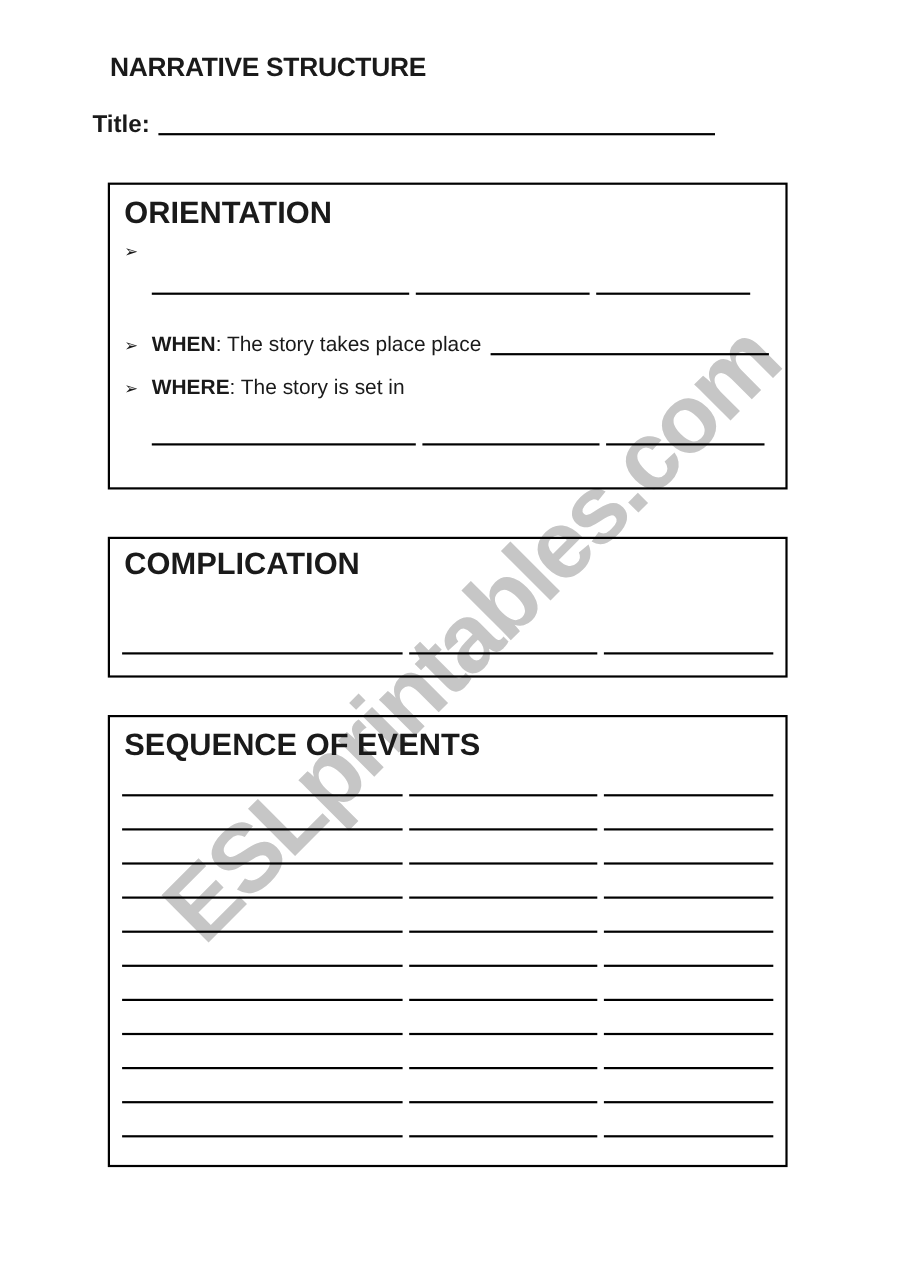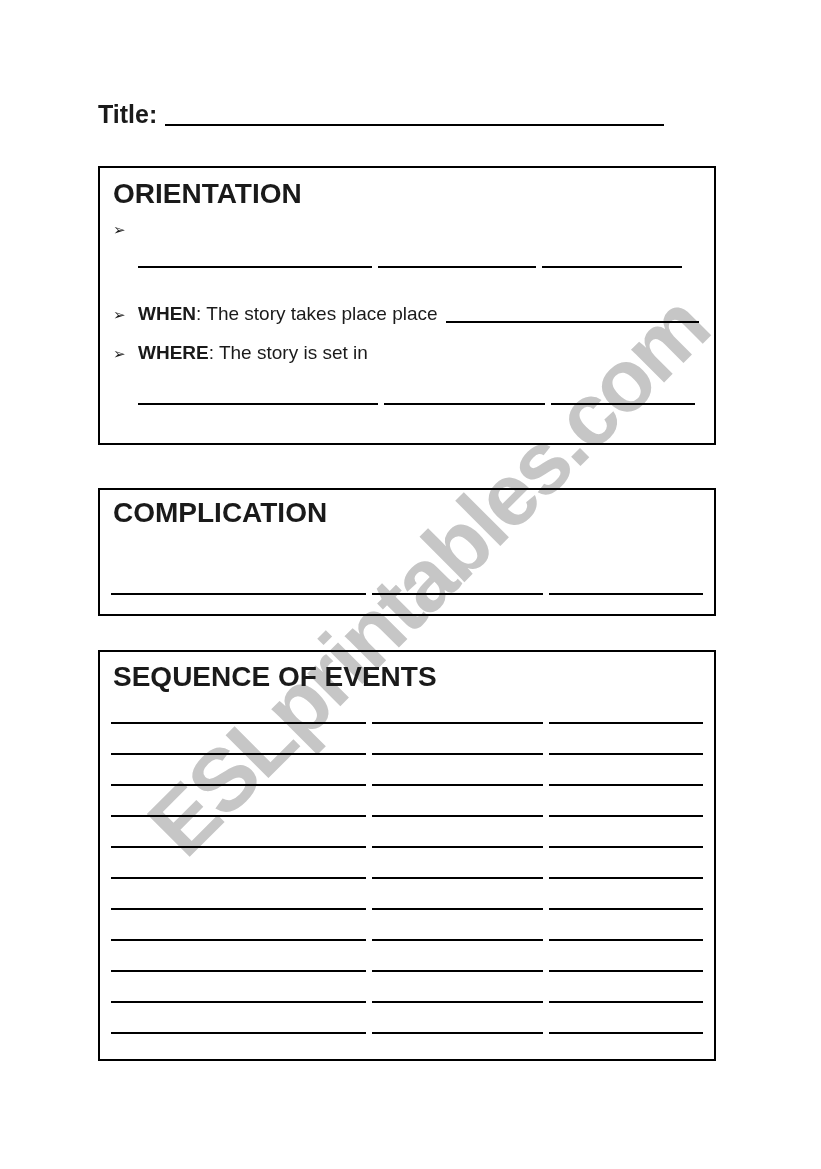--- a/index.html
+++ b/index.html
@@ -13,22 +13,22 @@
     transform:translate(-50%,-50%) rotate(-45deg);
     font-weight:bold;font-size:88px;letter-spacing:-3px;white-space:nowrap;
     user-select:none;
   }
   
   .page-title{
     position:absolute;left:100px;top:48px;z-index:1;margin:0;
     font-size:24px;font-weight:bold;letter-spacing:-0.3px;
   }
   .title-row{
-    position:absolute;left:98px;top:100px;width:566px;z-index:1;
-    display:flex;align-items:flex-end;font-size:25px;font-weight:bold;
+    position:absolute;left:84px;top:100px;width:566px;z-index:1;
+    display:flex;align-items:flex-end;font-size:22px;font-weight:bold;
   }
   .title-underline{flex:1;height:2px;background:#000;margin-left:8px;margin-bottom:3px;}
   
   .box{
     position:absolute;left:98px;width:618px;z-index:1;
     border:2px solid #000;box-sizing:border-box;background:transparent;
   }
   #orientation-box{top:166px;height:279px;}
   #complication-box{top:488px;height:128px;}
   #sequence-box{top:650px;height:411px;}
@@ -61,20 +61,21 @@
   .seq-lines{position:absolute;left:11px;right:11px;top:70px;}
   .seq-lines .write-line{margin-bottom:29px;}
 </style>
 </head>
 <body>
 
 <div class="page">
 
   <div class="watermark" style="color: rgb(198, 198, 198);">ESLprintables.com</div>
 
+  <h1 class="page-title">NARRATIVE STRUCTURE</h1>
 
   <div class="title-row">
     <span>Title:</span>
     <span class="title-underline"></span>
   </div>
 
   <section class="box" id="orientation-box">
     <h2 class="box-heading o-head">ORIENTATION</h2>
 
     <div class="row row-who">

